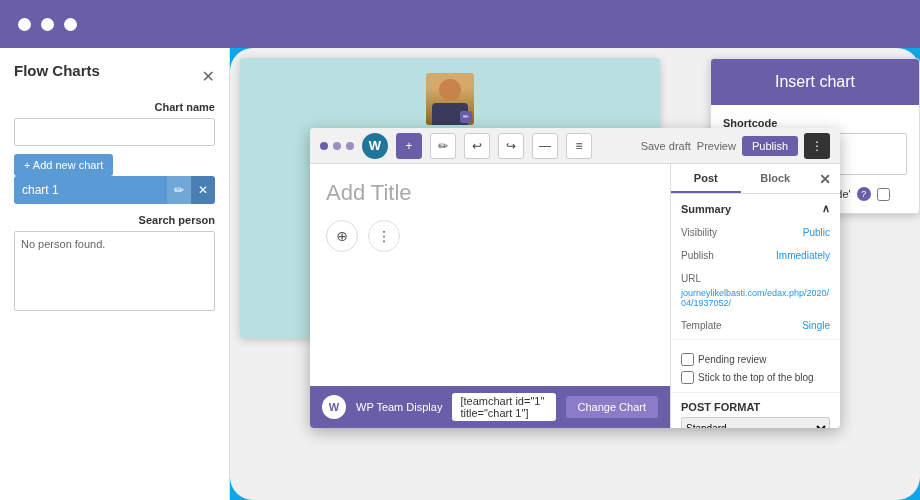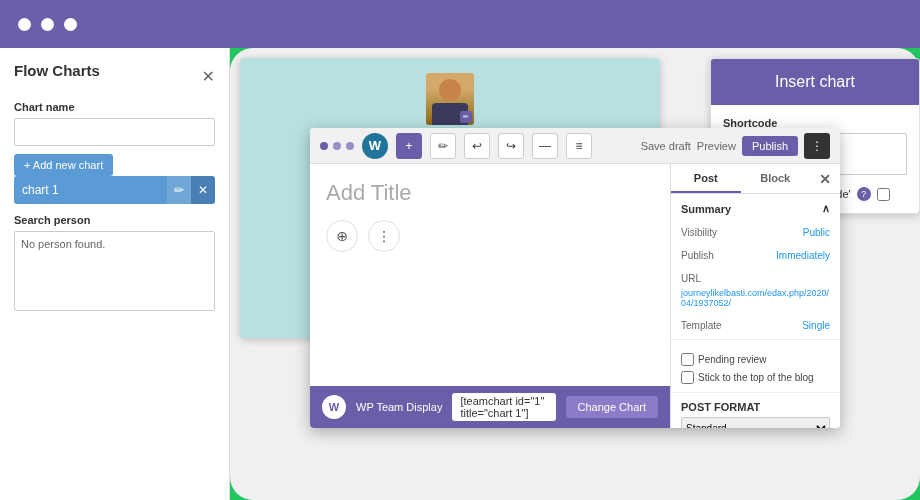--- a/index.html
+++ b/index.html
@@ -25,21 +25,21 @@
       width: 13px;
       height: 13px;
       border-radius: 50%;
       background: #fff;
     }
 
     
     .main-area {
       display: flex;
       height: 452px;
-      background: #22c55e;
+      background: #0ea5e9;
       position: relative;
     }
 
     
     .left-panel {
       width: 230px;
       background: #fff;
       border-right: 1px solid #ddd;
       padding: 14px 14px;
       flex-shrink: 0;
@@ -50,20 +50,21 @@
       font-weight: bold;
       color: #333;
       margin-bottom: 12px;
     }
     .field-label {
       font-size: 11px;
       font-weight: bold;
       color: #333;
       margin-bottom: 5px;
       margin-top: 10px;
+      text-align: right;
     }
     .text-input {
       width: 100%;
       height: 28px;
       border: 1px solid #ccc;
       border-radius: 2px;
       font-size: 12px;
       padding: 0 6px;
     }
     .add-btn {

